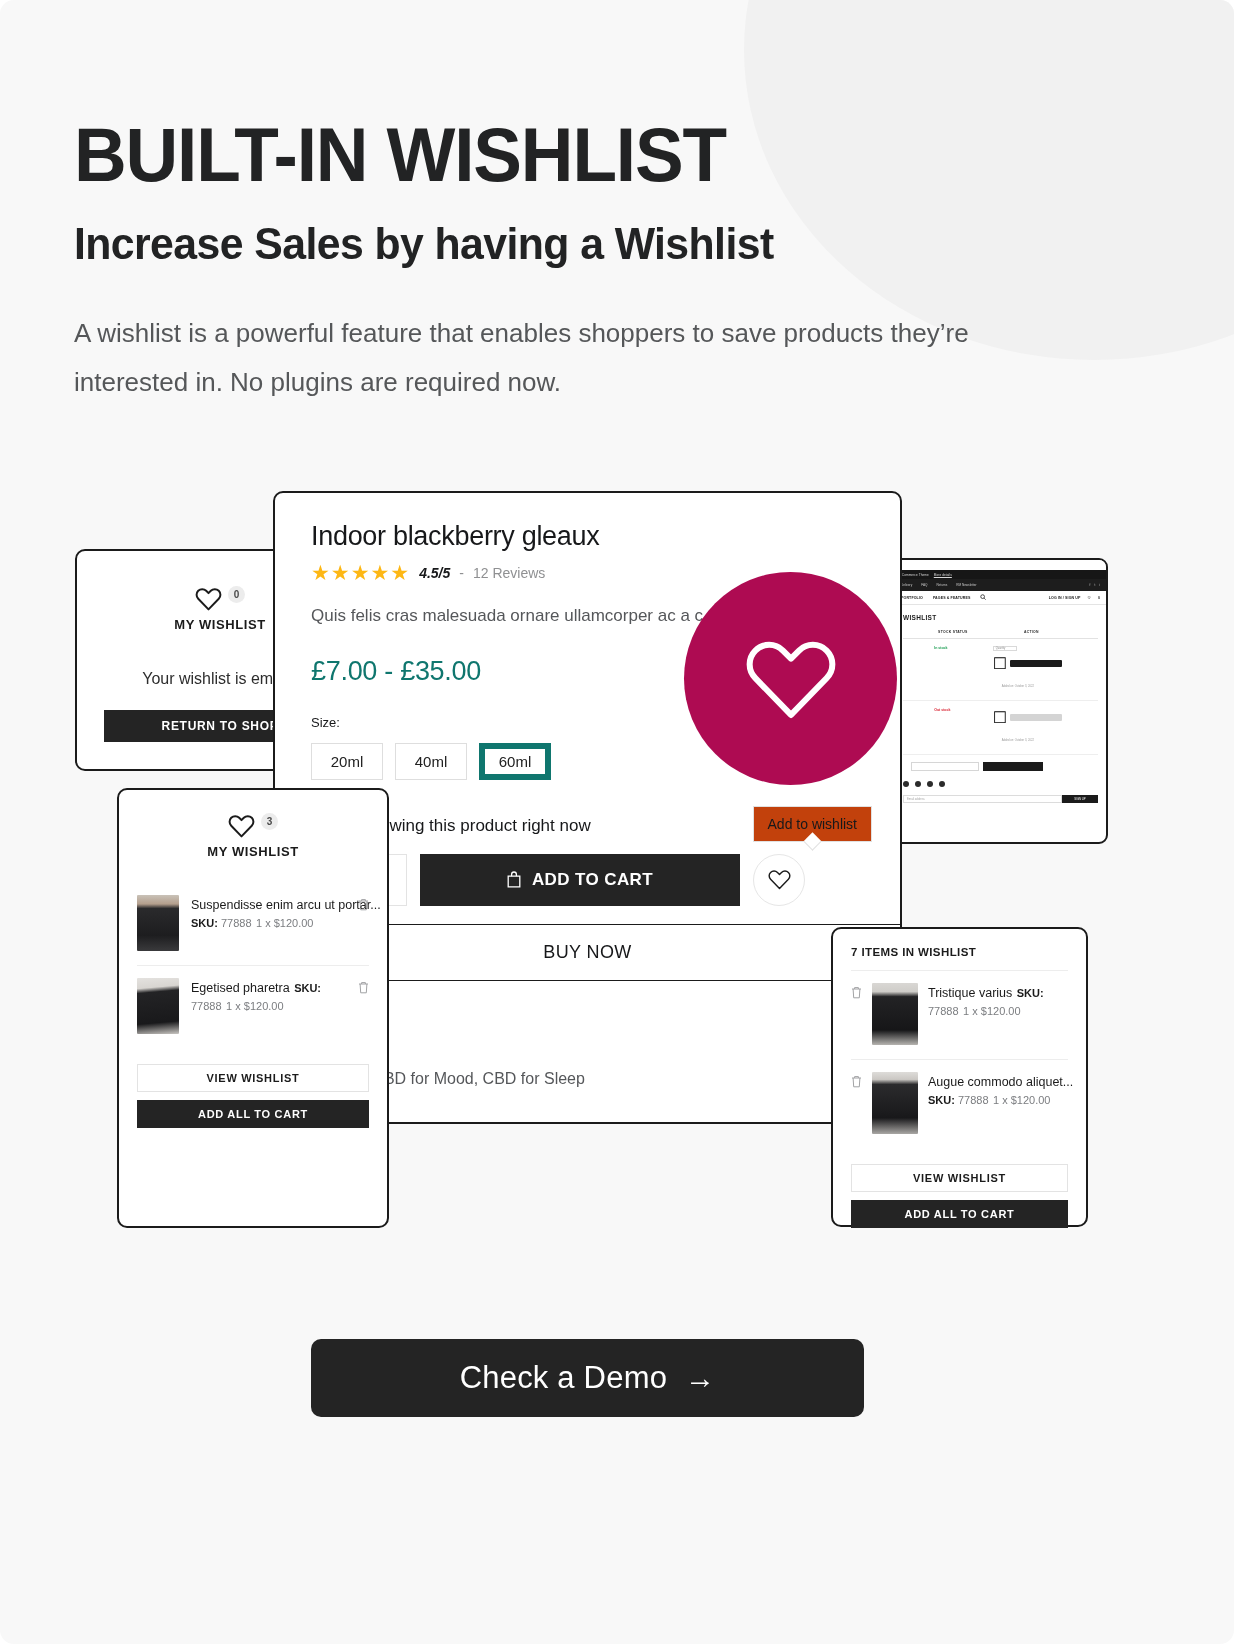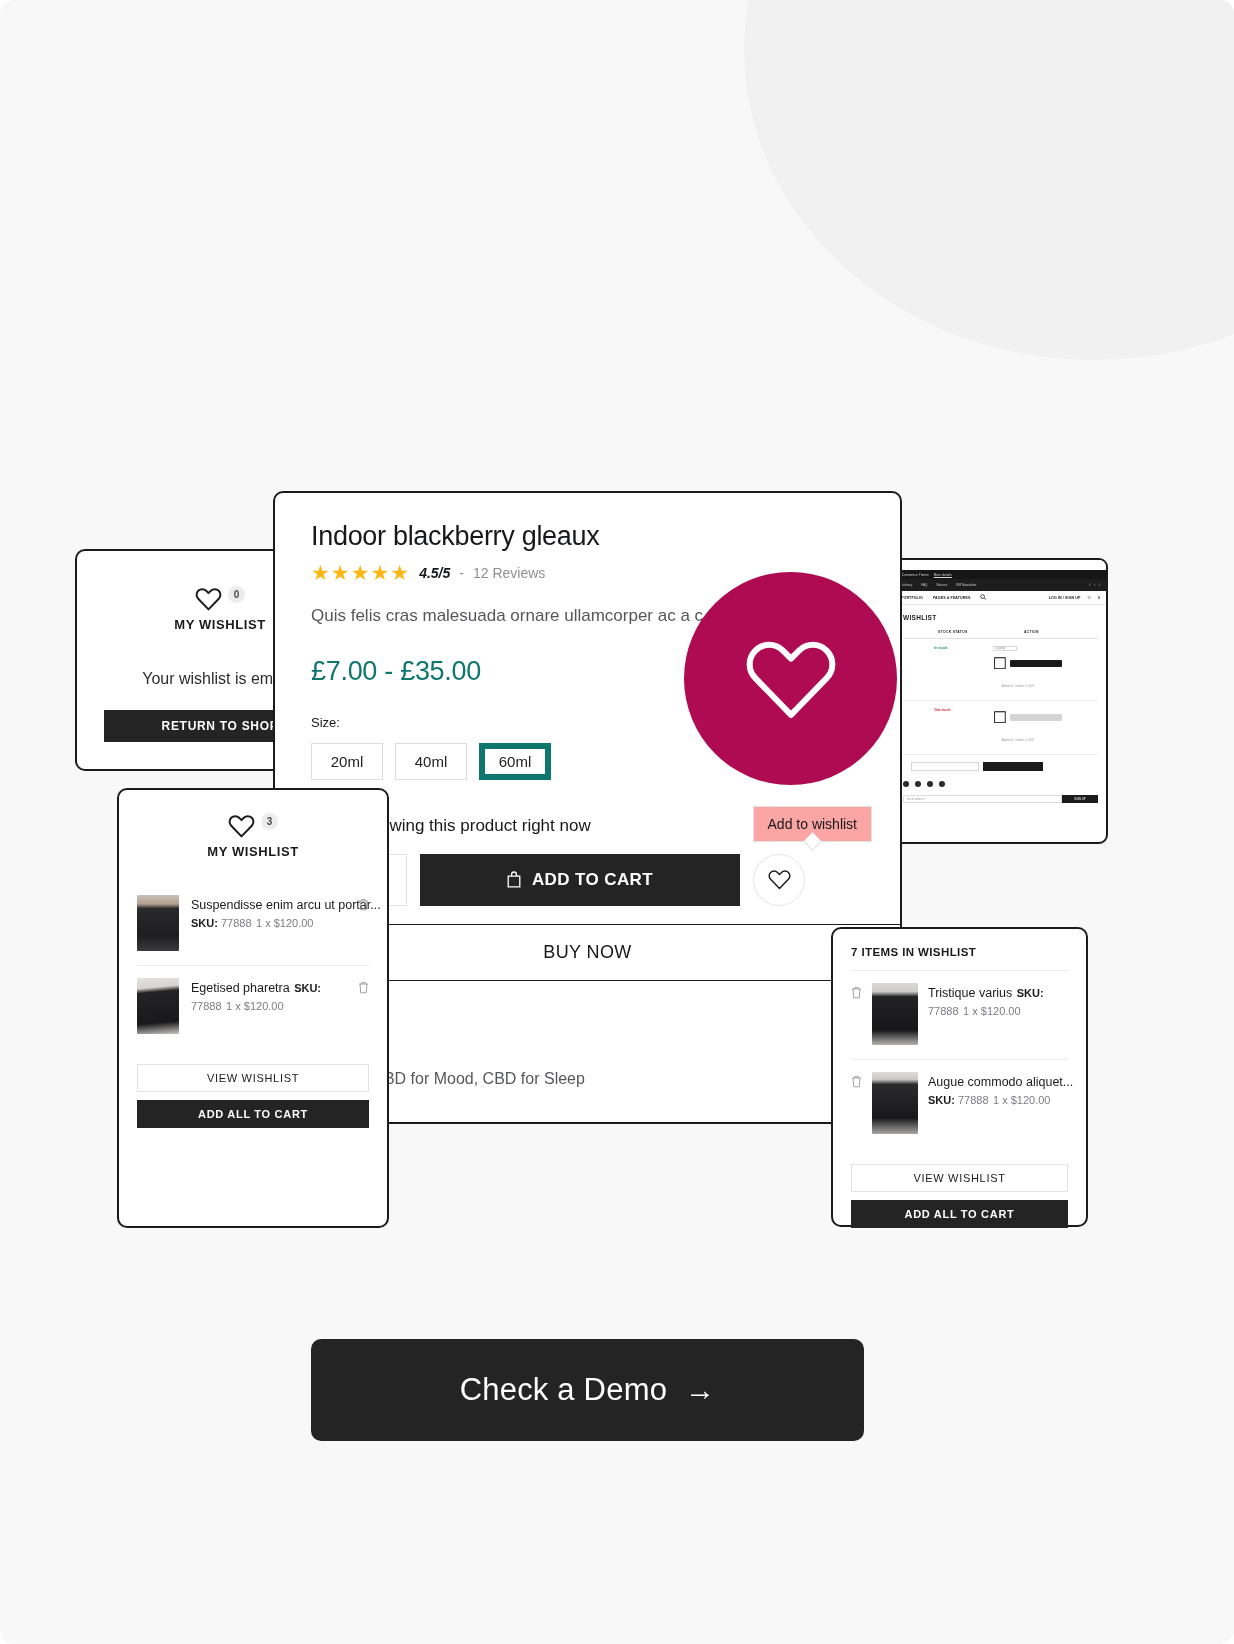--- a/index.html
+++ b/index.html
@@ -150,21 +150,21 @@
     font-size: 22px; color:#6d6d6d; font-weight: 300;
   }
   .atc { width: 320px; height: 52px; gap:11px; font-size:17px; letter-spacing:.4px; }
   .bag-icon { width:14px; height:17px; display:block; }
   .heart-btn {
     width: 52px; height: 52px; border-radius: 50%; border:1px solid #e6e6e6;
     background:#fff; display:flex; align-items:center; justify-content:center;
   }
   .tooltip {
     position:absolute; right:-8px; top:-48px;
-    background:#fca5a5; border:1px solid #e1e1e1;
+    background:#c2410c; border:1px solid #e1e1e1;
     padding: 9px 14px; font-size: 14px; color:#17181a; white-space:nowrap;
   }
   .tooltip:after {
     content:""; position:absolute; bottom:-7px; left:50%; margin-left:-6px;
     width:12px; height:12px; background:#fff;
     border-right:1px solid #e1e1e1; border-bottom:1px solid #e1e1e1;
     transform: rotate(45deg);
   }
   .buy-now {
     margin: 18px -36px 0; height: 57px; border-top:1px solid #1b1b1b; border-bottom:1px solid #1b1b1b;
@@ -199,52 +199,57 @@
     font-size: 12.5px; color:#1b1b1b; margin-bottom:6px;
     white-space:nowrap; overflow:hidden; text-overflow:ellipsis;
   }
   .wl-sku { font-size: 11px; color:#7b7d80; margin-bottom:3px; }
   .wl-sku b { color:#1b1b1b; font-weight:700; }
   .wl-qty { font-size: 11px; color:#7b7d80; }
   .trash { width:11px; height:13px; flex:0 0 11px; opacity:.55; margin-top:2px;}
   .wl-view {
     margin-top: 16px; height: 28px; border:1px solid #e3e3e3; background:#fff;
     display:flex; align-items:center; justify-content:center;
-    font-size: 11px; font-weight:400; letter-spacing:.7px; color:#1b1b1b;
+    font-size: 11px; font-weight:700; letter-spacing:.7px; color:#1b1b1b;
   }
   .wl-addall { margin-top: 8px; height: 28px; font-size:11px; }
 
   
   .wl-two {
     left: 831px; top: 927px; width: 257px; height: 300px;
     padding: 17px 18px 0;
   }
   .wl-two-title {
     font-size: 11.5px; font-weight:600; letter-spacing:.4px; color:#1b1b1b;
     padding-bottom: 12px; border-bottom:1px solid #ededed;
   }
   .wl-two .wl-item { gap:10px; }
   .wl-two .thumb { width:46px; height:62px; flex:0 0 46px;}
 
   
   .cta {
     position:absolute; left: 311px; top: 1339px;
-    width: 553px; height: 102px; border-radius: 10px;
+    width: 553px; height: 78px; border-radius: 10px;
     background:#242424; color:#fff;
     display:flex; align-items:center; justify-content:center; gap:18px;
     font-size: 31px; font-weight: 500; letter-spacing:.2px;
   }
   .cta .arrow { font-size: 30px; line-height:1; }
 </style>
 </head>
 <body>
 
 <div class="page">
   <div class="bg-blob"></div>
 
+  <div class="hero">
+    <h1>BUILT-IN WISHLIST</h1>
+    <h2>Increase Sales by having a Wishlist</h2>
+    <p>A wishlist is a powerful feature that enables shoppers to save products they’re interested in. No plugins are required now.</p>
+  </div>
 
   <div class="stage">
 
     <div class="tablet">
       <div class="tb-topbar"></div>
       <div class="tb-black">
         <span>eCommerce Theme</span>
         <span class="u">More details</span>
       </div>
       <div class="tb-nav">

